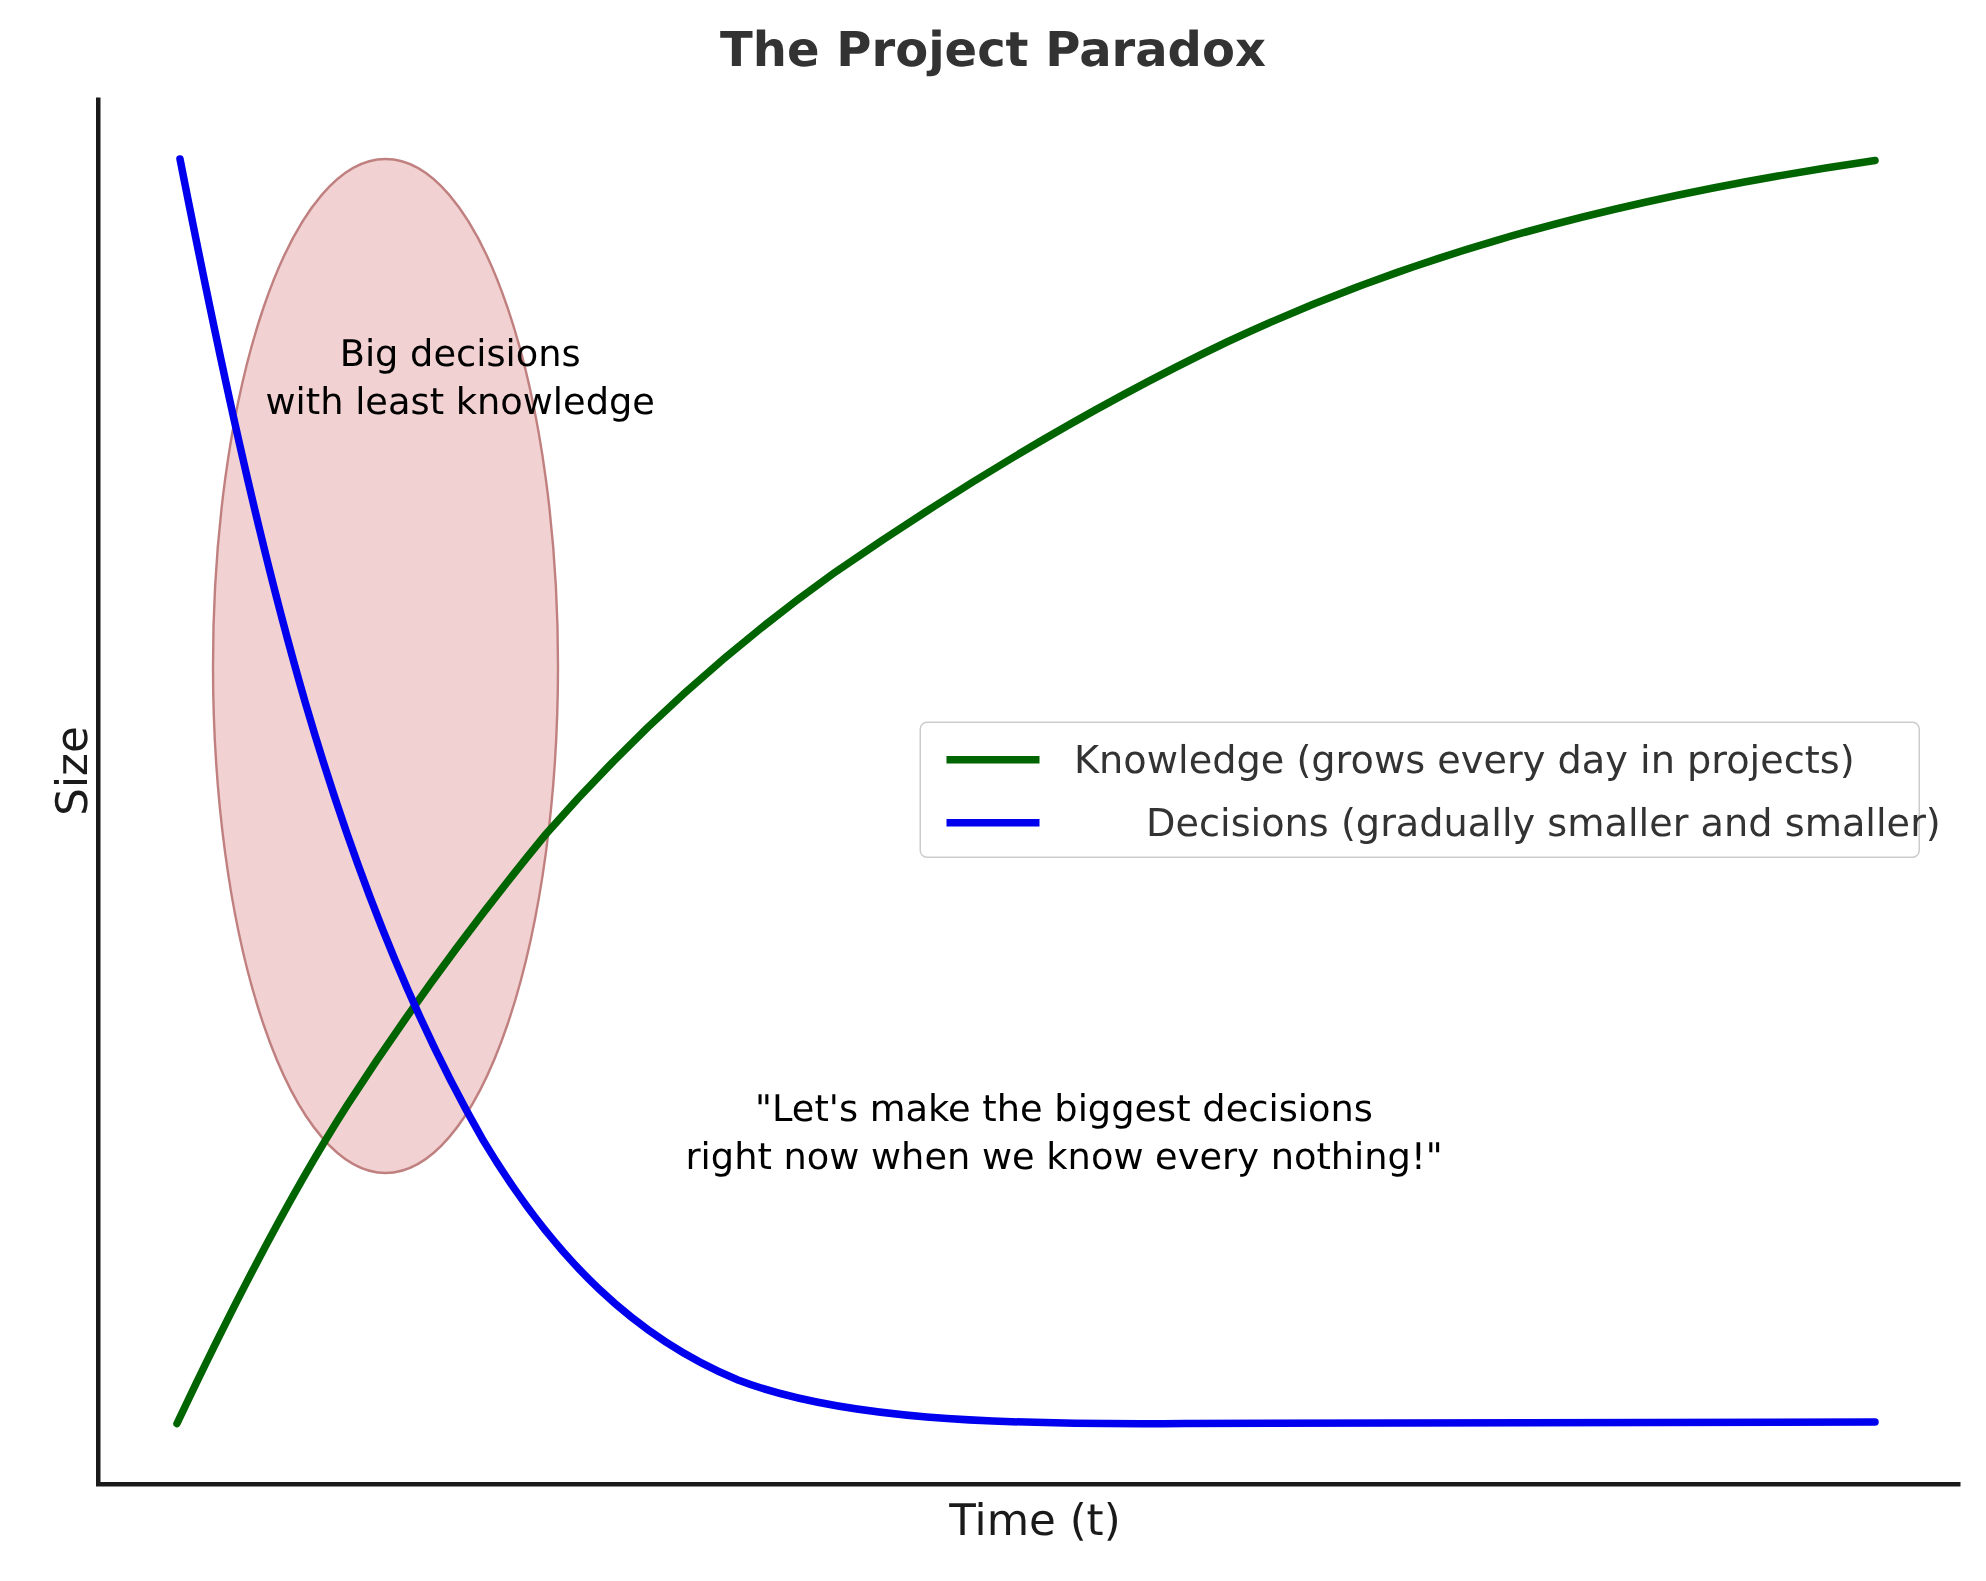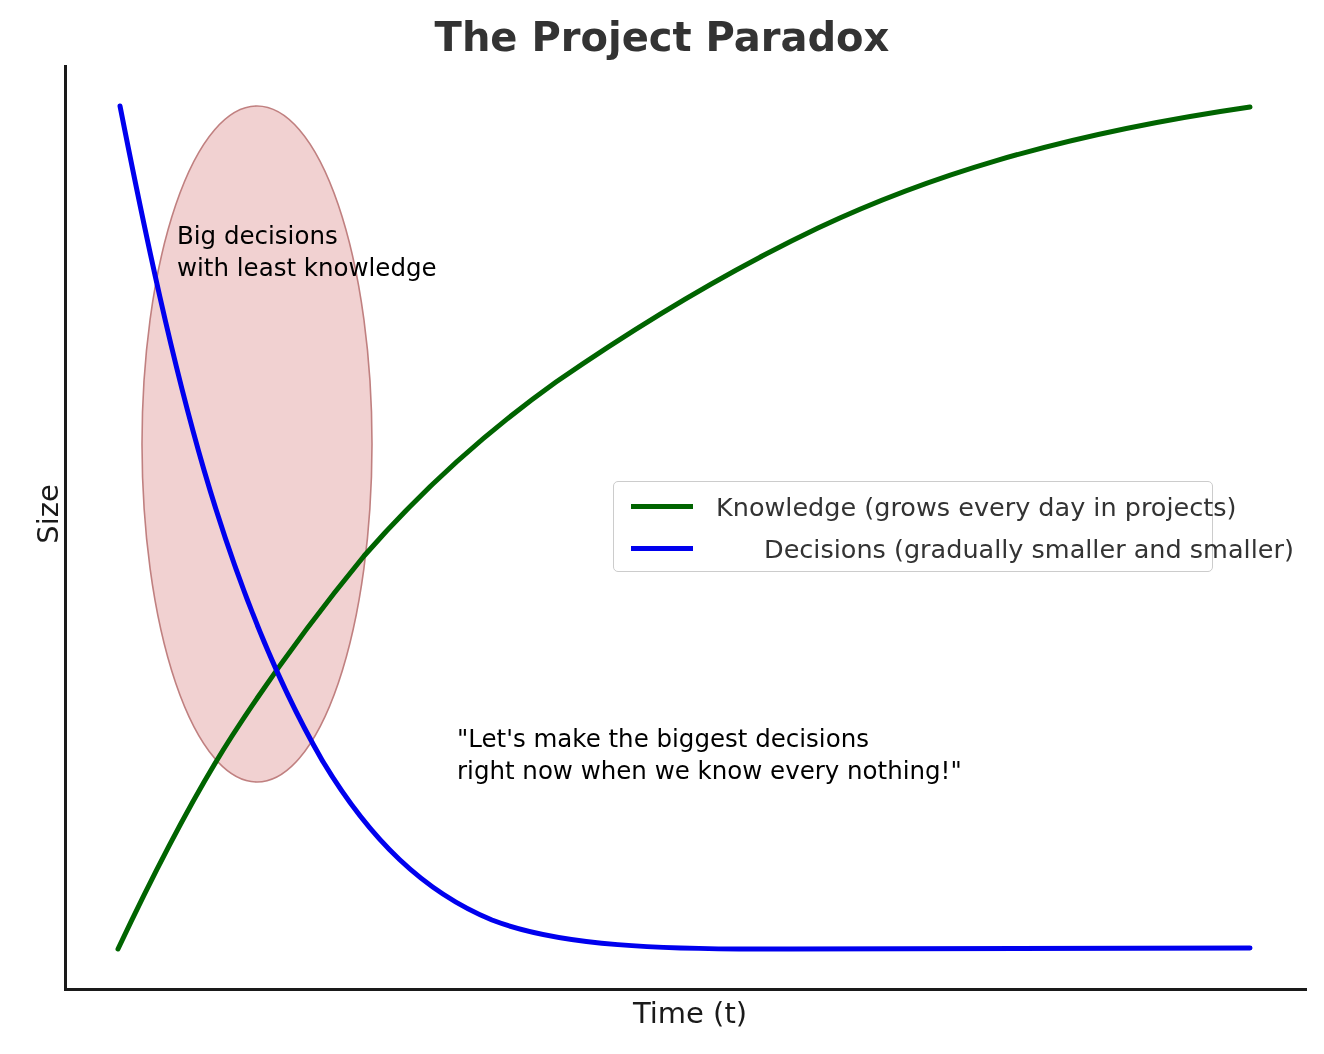--- a/index.html
+++ b/index.html
@@ -19,21 +19,21 @@
     left: 0; top: 0;
     width: 1324px;
     height: 1054px;
   }
   .chart-title {
     position: absolute;
     left: 0;
     top: 14px;
     width: 1324px;
     text-align: center;
-    font-size: 40px;
+    font-size: 32px;
     font-weight: bold;
     color: #333333;
     letter-spacing: 0px;
   }
   .ylabel {
     position: absolute;
     left: -12px;
     top: 497px;
     width: 120px;
     text-align: center;
@@ -57,29 +57,30 @@
     top: 0;
     width: 1324px;
     height: 1054px;
   }
   .annot {
     position: absolute;
     font-size: 24.5px;
     color: #000000;
     line-height: 1.32;
     white-space: pre;
+    text-align: center;
   }
   #annot-ellipse { left: 177px; top: 220px; }
   #annot-quote  { left: 457px; top: 723px; }
 
   .legend-box {
     position: absolute;
     left: 613px;
     top: 481px;
-    width: 600px;
+    width: 667px;
     height: 91px;
     box-sizing: border-box;
     background: #ffffff;
     border: 1px solid #cccccc;
     border-radius: 5px;
   }
   .legend-row {
     position: absolute;
     left: 0;
     height: 45px;

